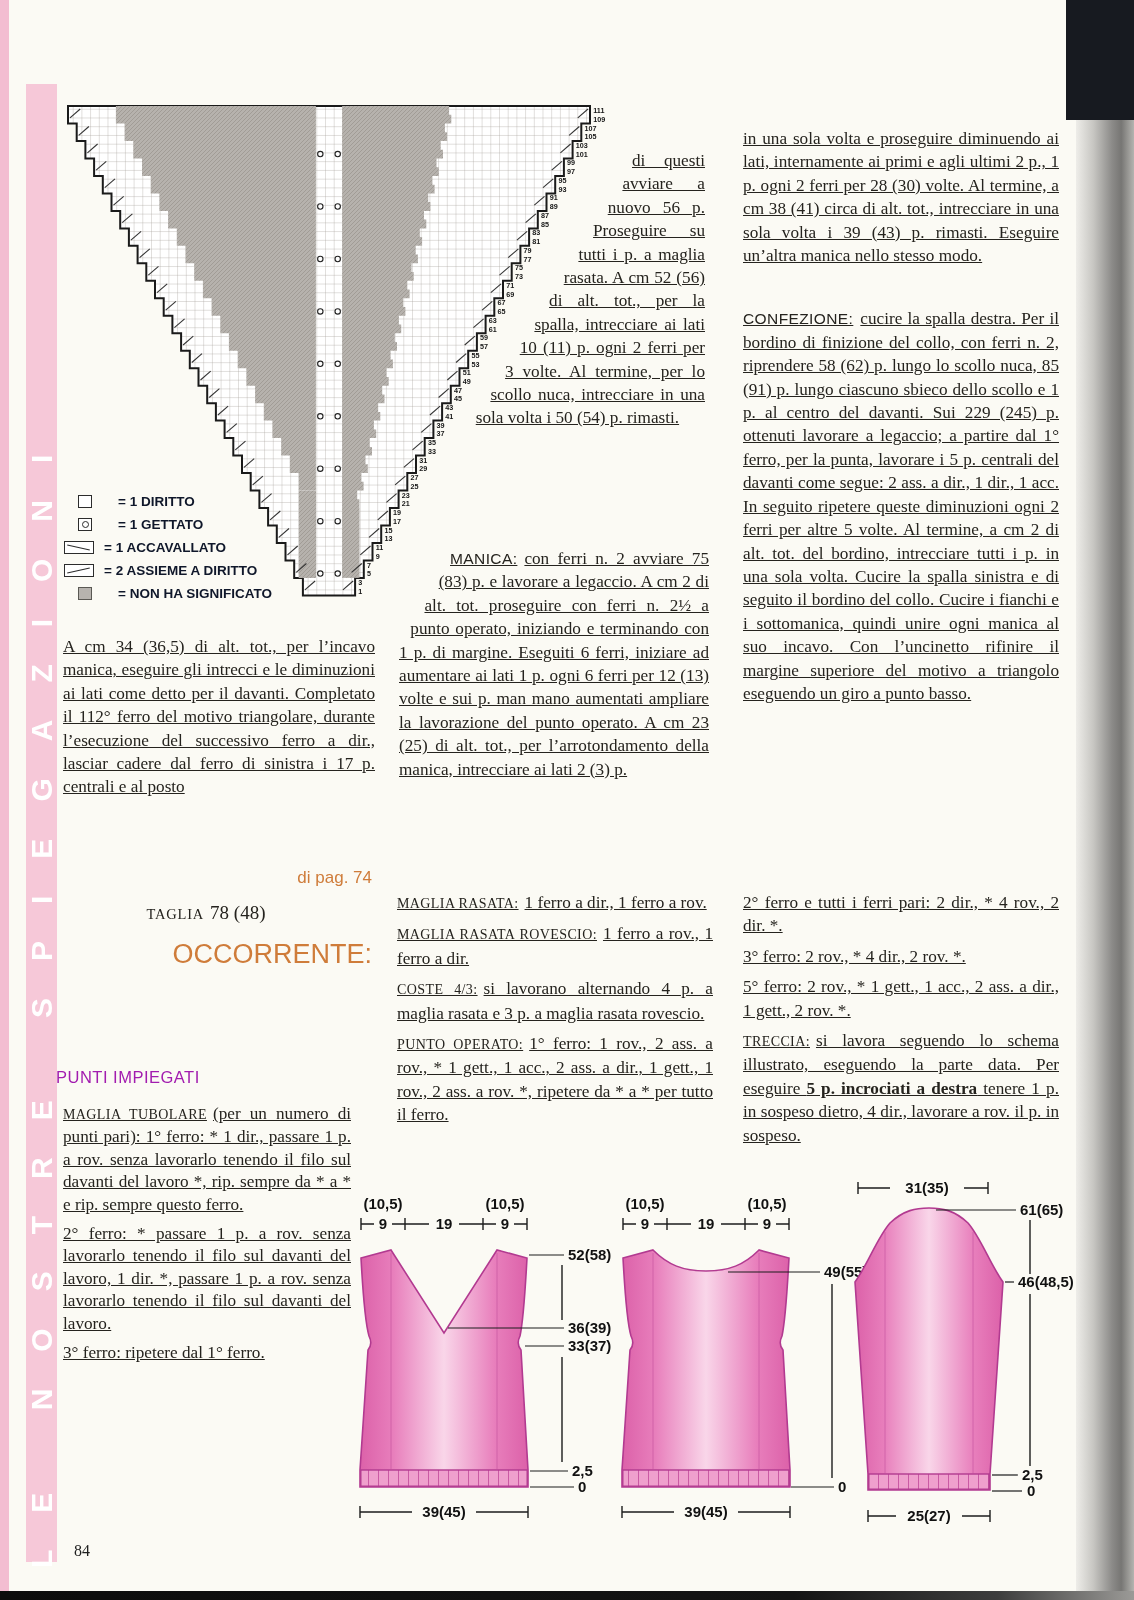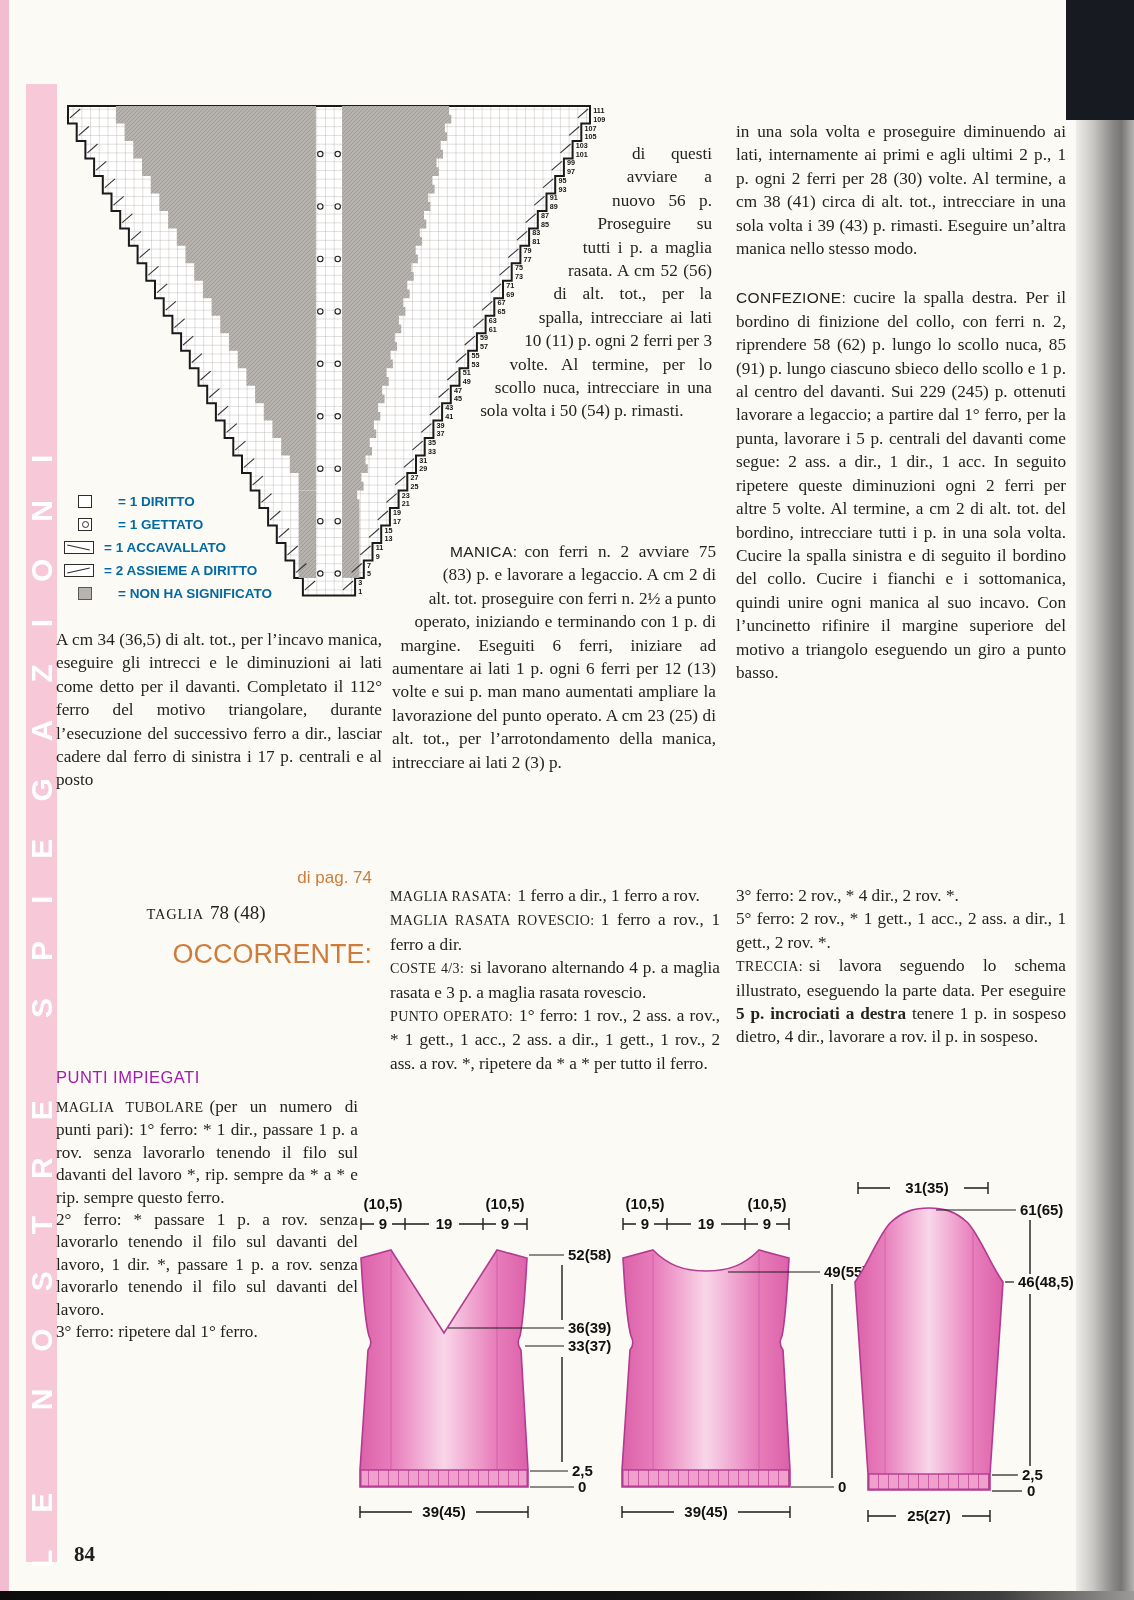--- a/index.html
+++ b/index.html
@@ -13,50 +13,50 @@
         font-family:"Liberation Sans",sans-serif;font-weight:bold;font-size:30px;
         color:#ffffff;letter-spacing:37px;white-space:nowrap;}
   
   .right-band{position:absolute;left:1076px;top:0;width:58px;height:1600px;
         background:linear-gradient(90deg,#eeede9 0%,#c7c6c2 30%,#8c8b89 62%,#777674 78%,#b5b4b0 100%);}
   .corner-dark{position:absolute;left:1066px;top:0;width:68px;height:120px;background:#171a20;}
   .bottom-band{position:absolute;left:0;top:1591px;width:1134px;height:9px;
         background:linear-gradient(90deg,#0c0c0c 0%,#141414 70%,#3d3d3d 88%,#9b9a97 100%);}
   
   .col{position:absolute;text-align:justify;font-size:17.2px;line-height:23.4px;color:#25231e;}
-  .col p{margin:0;}
+  .col p{margin:7px;text-decoration:underline;}
   .gap{height:26px;}
   .lead-sans{font-family:"Liberation Sans",sans-serif;font-size:15.5px;letter-spacing:.4px;margin-right:7px;}
   .lead-sc{font-size:14px;letter-spacing:.4px;margin-right:6px;}
   .wrap-tri{float:left;width:208px;height:332px;shape-outside:polygon(0 0,208px 0,0 332px);shape-margin:8px;}
   .wrap-tri-small{float:left;width:58px;height:96px;shape-outside:polygon(0 0,58px 0,0 96px);shape-margin:6px;}
   
   .legend{position:absolute;left:78px;top:490px;width:270px;font-family:"Liberation Sans",sans-serif;
-        font-weight:bold;font-size:13.5px;color:#0369a1;}
+        font-weight:bold;font-size:13.5px;color:#0f172a;}
   .legend .row{display:flex;align-items:center;height:23px;}
   .symwrap{width:40px;display:flex;justify-content:flex-start;}
   .sym{display:inline-block;position:relative;width:14px;height:13px;border:1.6px solid #2c2c2c;background:#fff;box-sizing:border-box;}
   .sym.wide{width:30px;}
   .sym.circle::after{content:"";position:absolute;left:2.5px;top:2px;width:5px;height:5px;
         border:1.3px solid #2c2c2c;border-radius:50%;}
   .sym.slash1::after{content:"";position:absolute;left:2px;top:4.5px;width:23px;border-top:1.6px solid #2c2c2c;
         transform:rotate(12deg);}
   .sym.slash2::after{content:"";position:absolute;left:2px;top:4.5px;width:23px;border-top:1.6px solid #2c2c2c;
         transform:rotate(-12deg);}
   .sym.gray{background:#b7b3ae;border-color:#5a5853;}
   
   .pr-block{position:absolute;left:40px;top:866px;width:332px;text-align:right;}
   .pr-title{font-family:"Liberation Sans",sans-serif;font-size:31px;letter-spacing:1px;color:#cf7c3a;}
   .pr-sub{font-family:"Liberation Sans",sans-serif;font-size:17px;color:#cf7c3a;margin-top:2px;}
   .taglia{margin-top:14px;text-align:center;font-size:19px;}
   .taglia .sc{font-size:14.5px;letter-spacing:.8px;margin-right:6px;}
   .occorrente{margin-top:15px;font-family:"Liberation Sans",sans-serif;font-size:27px;color:#cf7c3a;}
   .punti-head{position:absolute;left:56px;top:1068px;font-family:"Liberation Sans",sans-serif;
         font-size:16.5px;letter-spacing:.5px;color:#a21caf;}
-  .pagenum{position:absolute;left:74px;top:1542px;font-size:21px;font-weight:bold;
+  .pagenum{position:absolute;left:74px;top:1542px;font-size:16px;font-weight:normal;
         font-family:"Liberation Serif",serif;color:#1e1e1e;}
   
   #chart-box{position:absolute;left:64px;top:100px;}
   #diagrams-box{position:absolute;left:328px;top:1160px;}
   .dimtext{font-family:"Liberation Sans",sans-serif;font-weight:bold;font-size:15px;fill:#111;}
   .dimline{stroke:#1c1c1c;stroke-width:1.4;fill:none;}
   .leader{stroke:#1c1c1c;stroke-width:1.2;fill:none;}
 </style>
 </head>
 <body>
@@ -292,20 +292,21 @@
   </div>
 
   <div class="col" style="left:390px;top:884px;width:330px;">
     <p><span class="lead-sc">MAGLIA RASATA:</span><span>1 ferro a dir., 1 ferro a rov.</span></p>
     <p><span class="lead-sc">MAGLIA RASATA ROVESCIO:</span><span>1 ferro a rov., 1 ferro a dir.</span></p>
     <p><span class="lead-sc">COSTE 4/3:</span><span>si lavorano alternando 4 p. a maglia rasata e 3 p. a maglia rasata rovescio.</span></p>
     <p><span class="lead-sc">PUNTO OPERATO:</span><span>1° ferro: 1 rov., 2 ass. a rov., * 1 gett., 1 acc., 2 ass. a dir., 1 gett., 1 rov., 2 ass. a rov. *, ripetere da * a * per tutto il ferro.</span></p>
   </div>
 
   <div class="col" style="left:736px;top:884px;width:330px;">
+    <p>2° ferro e tutti i ferri pari: 2 dir., * 4 rov., 2 dir. *.</p>
     <p>3° ferro: 2 rov., * 4 dir., 2 rov. *.</p>
     <p>5° ferro: 2 rov., * 1 gett., 1 acc., 2 ass. a dir., 1 gett., 2 rov. *.</p>
     <p><span class="lead-sc">TRECCIA:</span><span>si lavora seguendo lo schema illustrato, eseguendo la parte data. Per eseguire </span><b>5 p. incrociati a destra</b><span> tenere 1 p. in sospeso dietro, 4 dir., lavorare a rov. il p. in sospeso.</span></p>
   </div>
 
   <div id="diagrams-box">
   <svg width="752" height="400" viewBox="0 0 752 400" xmlns="http://www.w3.org/2000/svg">
     <defs>
       <linearGradient id="gpink" x1="0" y1="0" x2="1" y2="0">
         <stop offset="0" stop-color="#dc61a9"></stop>

